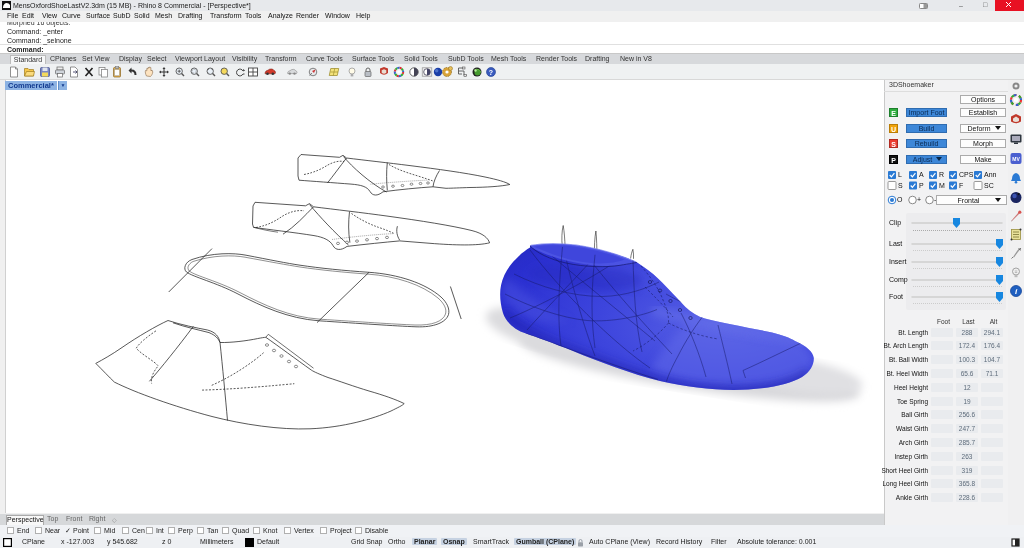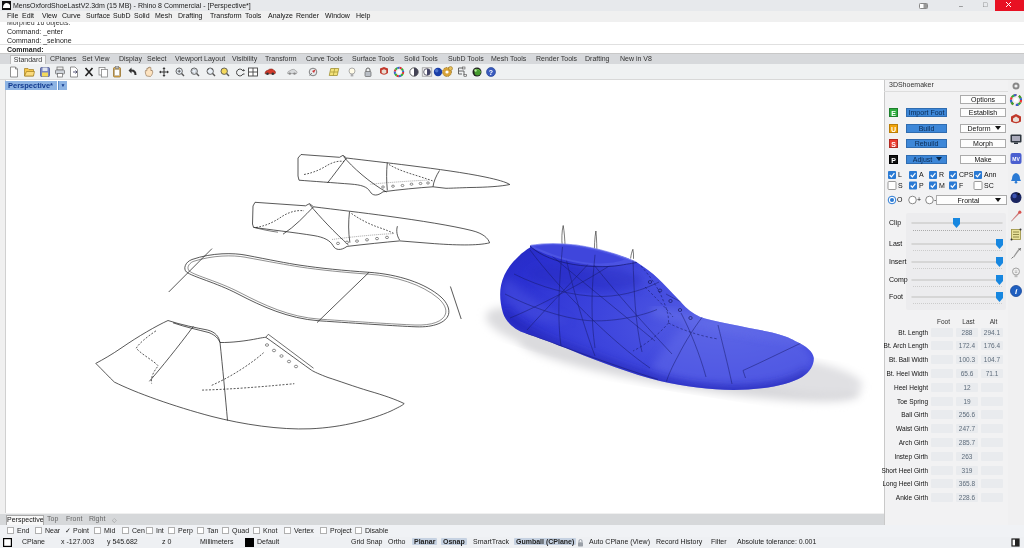--- a/index.html
+++ b/index.html
@@ -256,21 +256,21 @@
       <circle cx="0.5" cy="0.5" r="3" fill="#4aa832" opacity="0.9"></circle>
       <circle cx="-1.5" cy="-1.5" r="1.2" fill="#b8f09a"></circle>
     </g>
 <g transform="translate(491,8)">
       <circle r="4.5" fill="#3a5bbf" stroke="#1d3a8c" stroke-width="0.6"></circle>
       <text y="2.8" text-anchor="middle" font-size="7" font-weight="bold" fill="#fff" font-family="Liberation Sans">?</text>
     </g>
 </svg>
 
 <div class="abs" id="viewport"></div>
-<div class="abs" id="vplabel">Perspective*</div>
+<div class="abs" id="vplabel">Commercial*</div>
 <div class="abs" id="vparrow">▼</div>
 <svg class="abs" style="left:0;top:80px" width="884" height="434" id="vpsvg" viewBox="0 80 884 434">
 <defs>
   <radialGradient id="shoeg" cx="0.72" cy="0.55" r="0.9">
     <stop offset="0" stop-color="#5a63e6"></stop>
     <stop offset="0.45" stop-color="#3d45dd"></stop>
     <stop offset="0.8" stop-color="#2c31d2"></stop>
     <stop offset="1" stop-color="#2327be"></stop>
   </radialGradient>
   <linearGradient id="shoetop" x1="0" y1="0" x2="0" y2="1">

